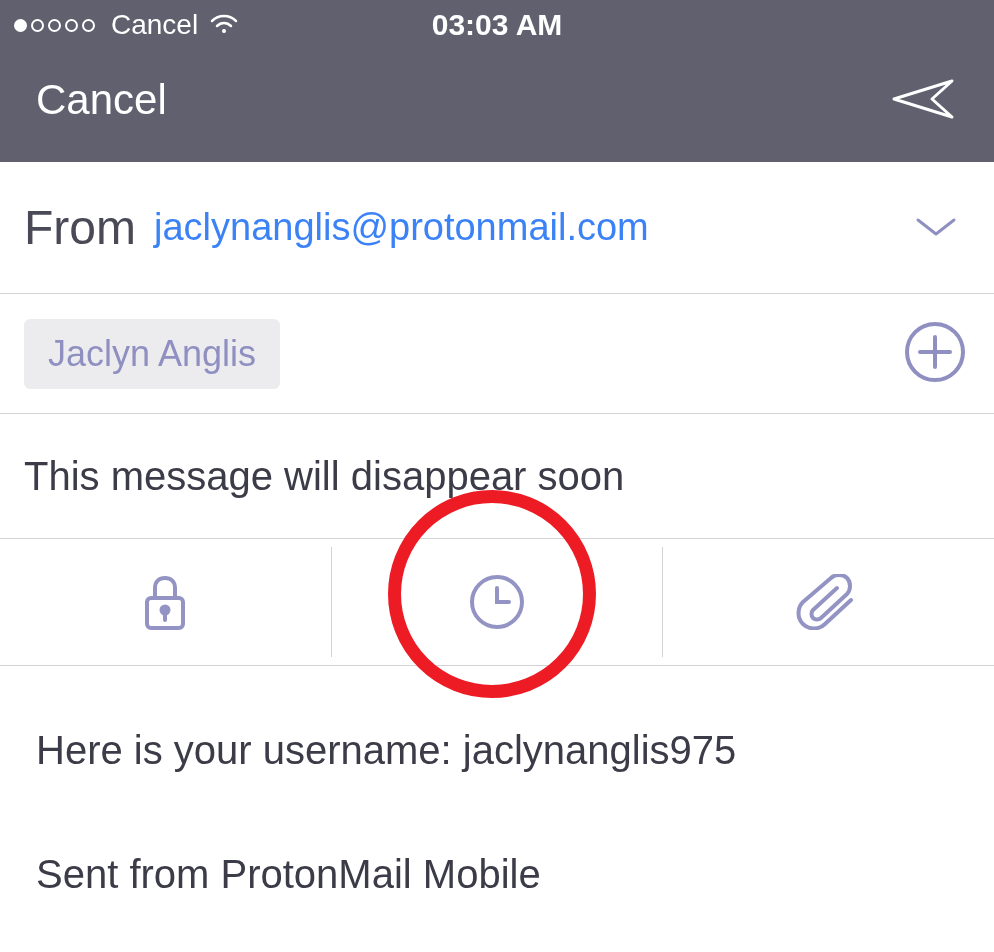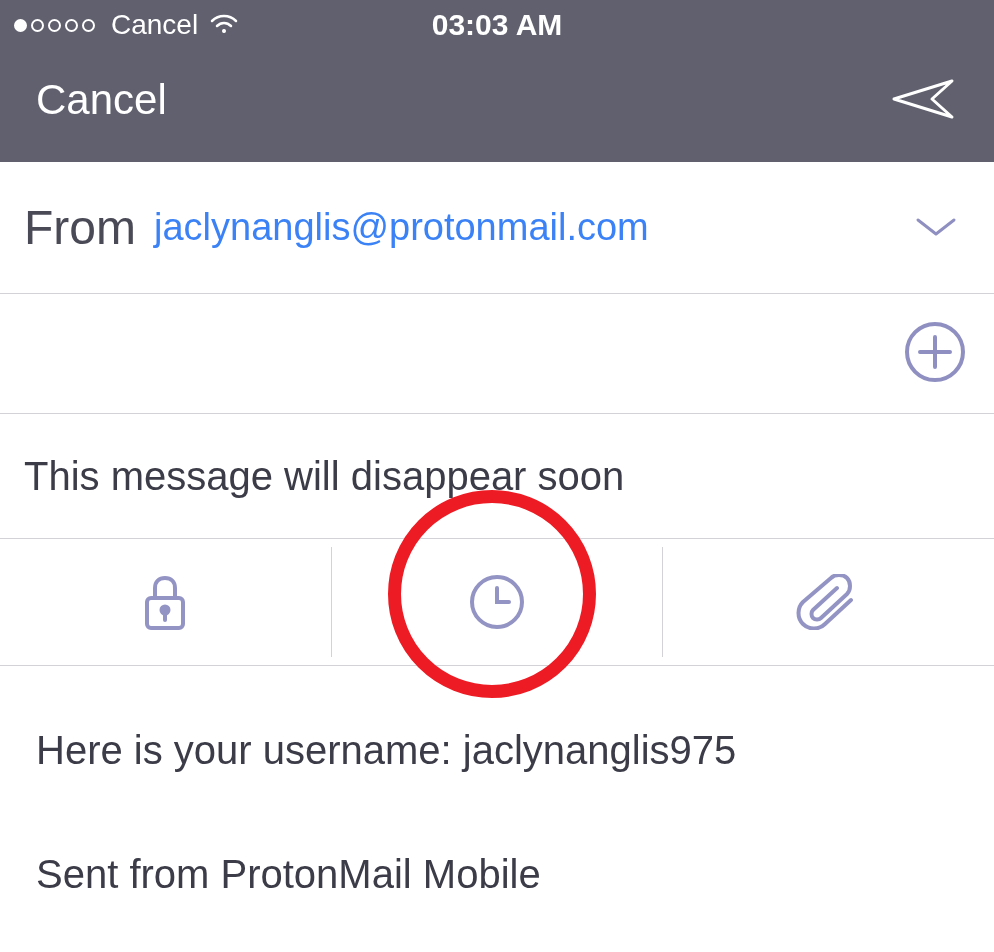--- a/index.html
+++ b/index.html
@@ -263,20 +263,21 @@
   <span class="field-label">From</span>
   <span class="from-email">jaclynanglis@protonmail.com</span>
   <button class="expand-caret">
     <svg width="44" height="24" viewBox="0 0 44 24" fill="none" stroke="#8f90c1" stroke-width="3">
       <path d="M4 6 L22 20 L40 6" stroke-linecap="round" stroke-linejoin="round"></path>
     </svg>
   </button>
 </div>
 
 <div class="field-row to-row">
+  <span class="recipient-chip">Jaclyn Anglis</span>
   <button class="add-recipient">
     <svg width="62" height="62" viewBox="0 0 62 62" fill="none" stroke="#8f90c1" stroke-width="4">
       <circle cx="31" cy="31" r="28"></circle>
       <path d="M31 16 L31 46 M16 31 L46 31" stroke-linecap="round"></path>
     </svg>
   </button>
 </div>
 
 <div class="field-row subject-row">
   <span class="subject-text">This message will disappear soon</span>

